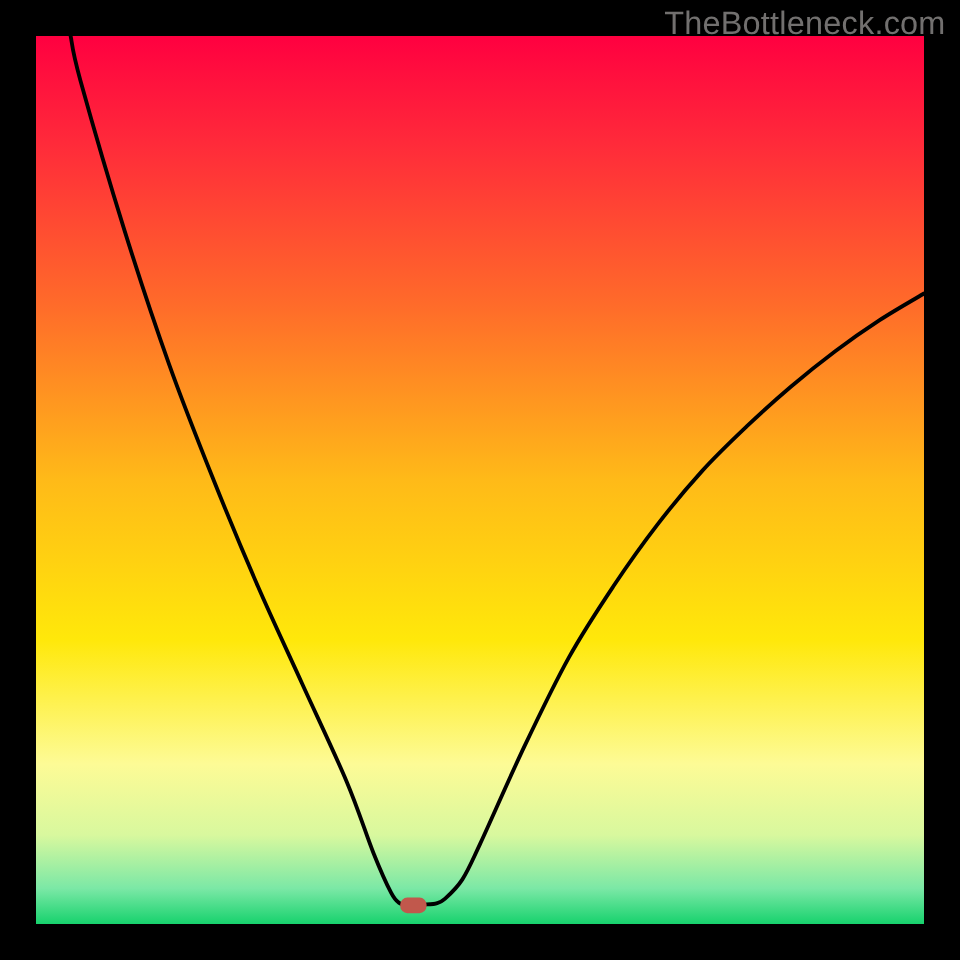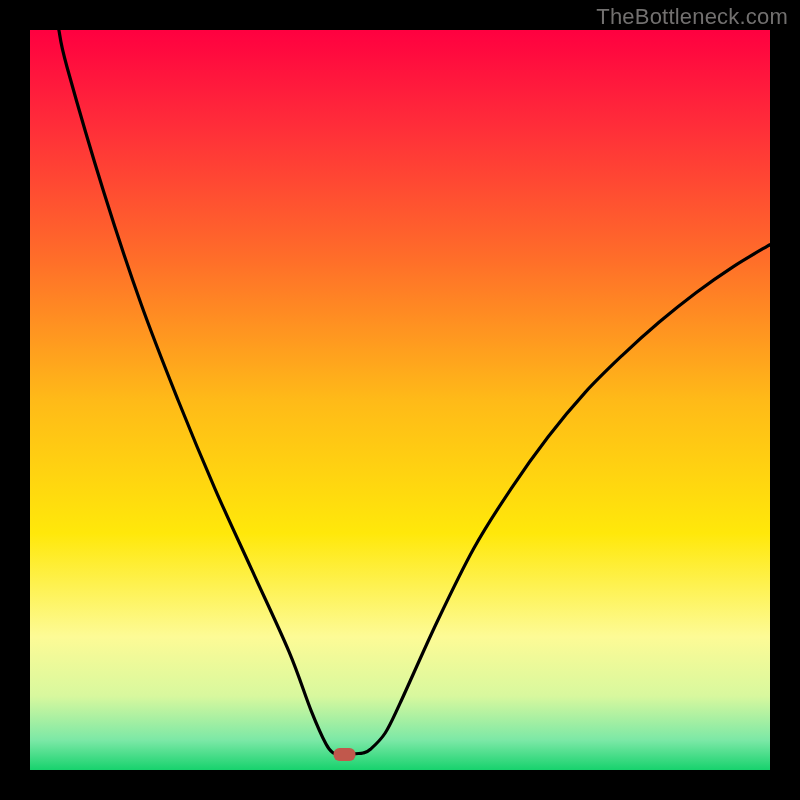--- a/index.html
+++ b/index.html
@@ -14,21 +14,21 @@
     position: relative;
     width: 800px;
     height: 800px;
     background: #000000;
   }
   .watermark {
     position: absolute;
     top: 4px;
     right: 12px;
     font-family: Arial, Helvetica, sans-serif;
-    font-size: 22px;
+    font-size: 27px;
     color: #72706f;
     letter-spacing: 0.2px;
     z-index: 10;
     user-select: none;
   }
   svg.plot {
     position: absolute;
     top: 0;
     left: 0;
     width: 800px;

